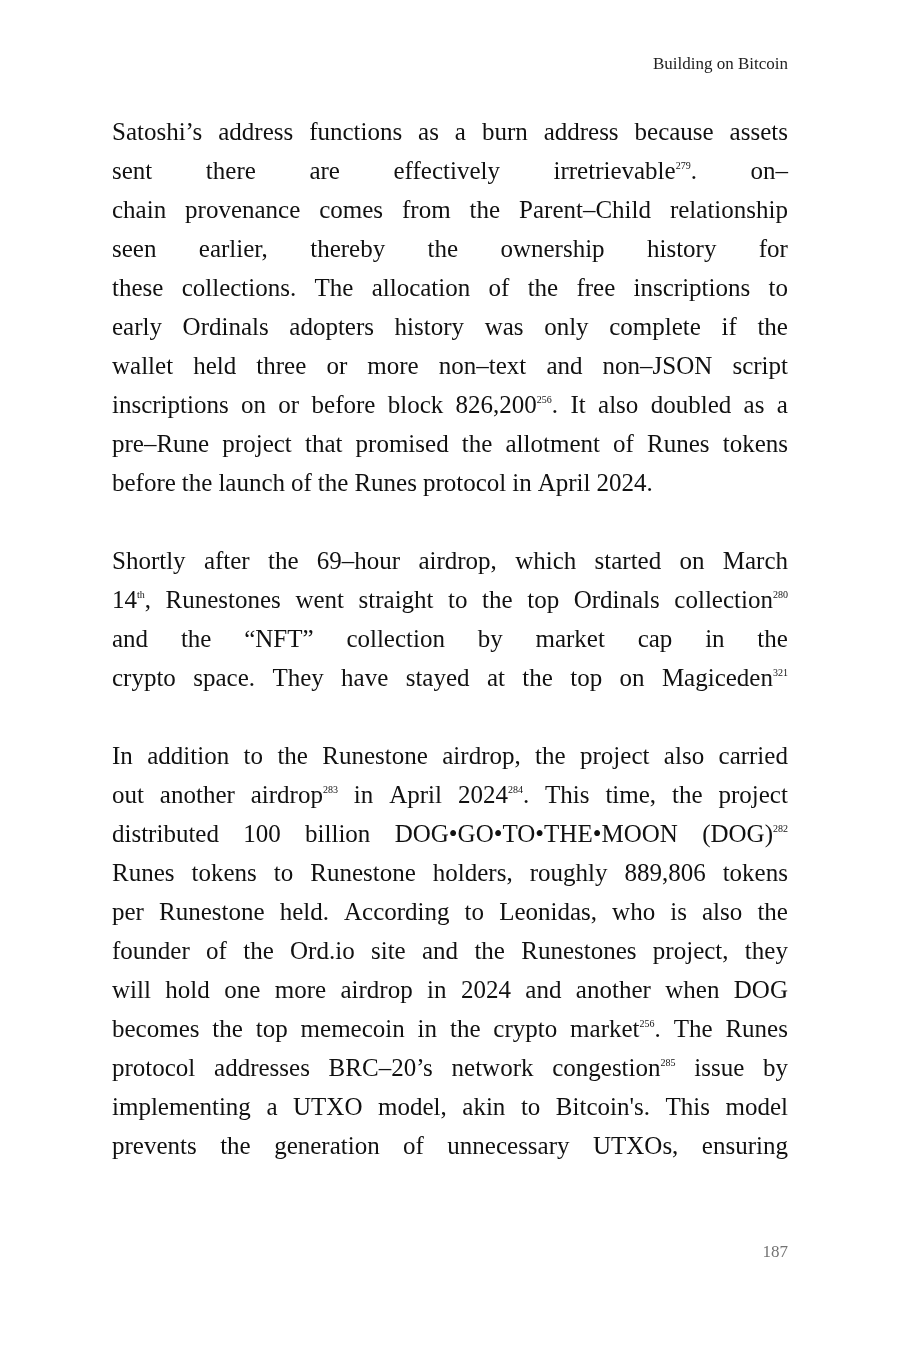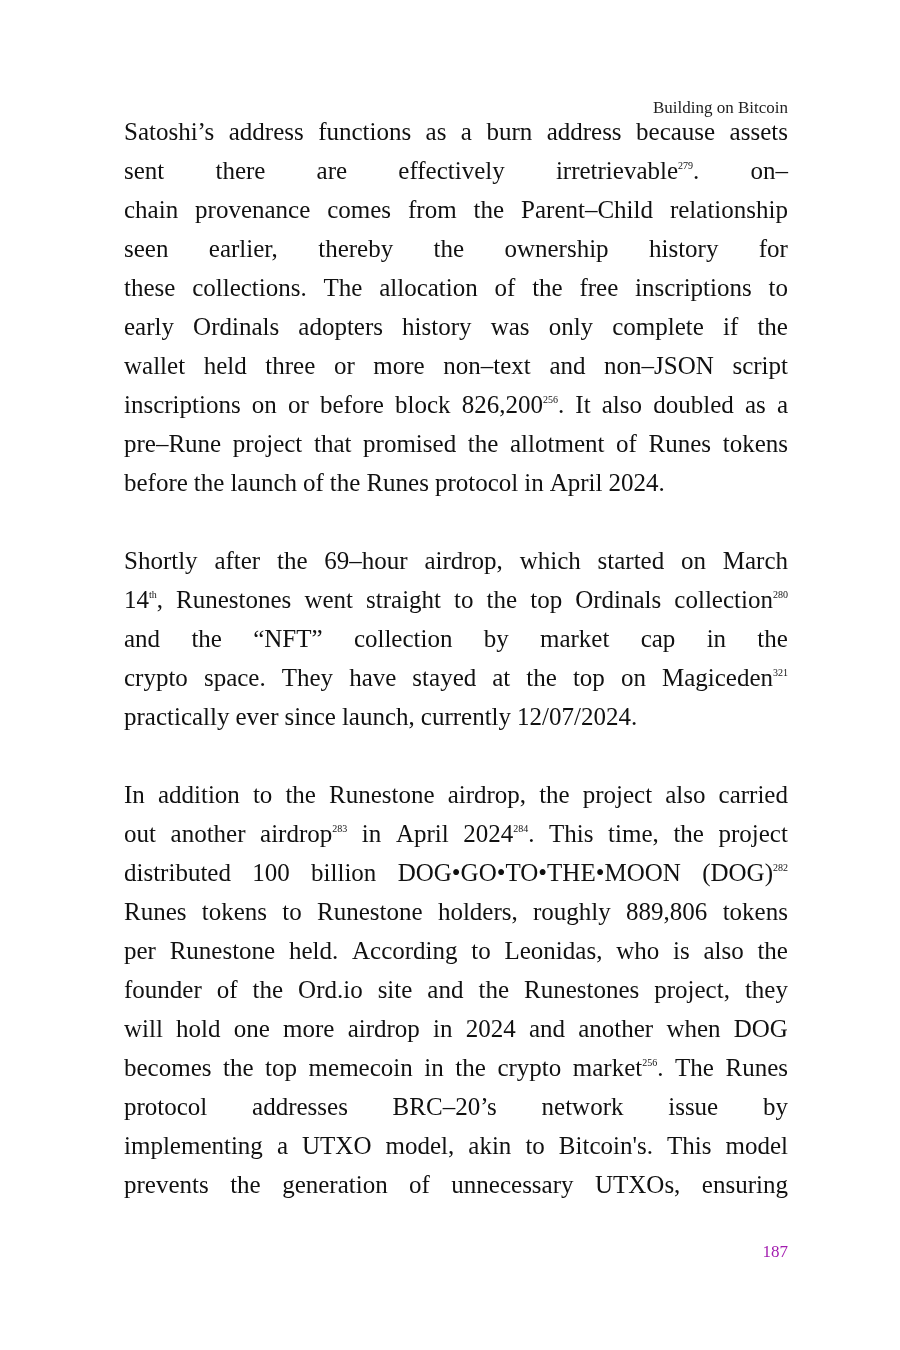--- a/index.html
+++ b/index.html
@@ -1,27 +1,27 @@
 <!DOCTYPE html>
 <html><head>
 <meta charset="utf-8">
 <style>
   html, body { margin: 0; padding: 0; background: #ffffff; }
   body { width: 900px; height: 1350px; position: relative; overflow: hidden;
          font-family: "Liberation Serif", "DejaVu Serif", serif; color: #111; }
-  .header { position: absolute; top: 54px; right: 112px; font-size: 17px; color: #222; margin-top: 44px; }
+  .header { position: absolute; top: 54px; right: 112px; font-size: 17px; color: #222; }
   .body { position: absolute; left: 112px; top: 112px; width: 676px; }
-  .para { margin: 0 0 39px 12px; font-family: Liberation Serif, serif; }
+  .para { margin: 0 0 39px 0; font-family: Liberation Serif, serif; }
   .line { font-size: 25px; line-height: 39px; height: 39px; text-align: justify;
           text-align-last: justify; white-space: nowrap; display: flex; justify-content: space-between; }
   .line.last { justify-content: flex-start; }
   .line .w { white-space: pre; }
   .line.last .w { margin-right: 6px; }
   sup { font-size: 10px; vertical-align: 10px; line-height: 0; }
-  .pagenum { position: absolute; top: 1242px; right: 112px; font-size: 17px; color: #a21caf; }
+  .pagenum { position: absolute; top: 1242px; right: 112px; font-size: 17px; color: #737373; }
 </style>
 </head>
 <body>
 
 <div class="header">Building on Bitcoin</div>
 
 <div class="body" id="body">
     <div class="para">
       <div class="line">
         <span class="w"><span>Satoshi’s</span></span>
@@ -169,28 +169,20 @@
         <span class="w"><span>space.</span></span>
         <span class="w"><span>They</span></span>
         <span class="w"><span>have</span></span>
         <span class="w"><span>stayed</span></span>
         <span class="w"><span>at</span></span>
         <span class="w"><span>the</span></span>
         <span class="w"><span>top</span></span>
         <span class="w"><span>on</span></span>
         <span class="w"><span>Magiceden</span><sup>321</sup></span>
       </div>
-      <div class="line last">
-        <span class="w"><span>practically</span></span>
-        <span class="w"><span>ever</span></span>
-        <span class="w"><span>since</span></span>
-        <span class="w"><span>launch,</span></span>
-        <span class="w"><span>currently</span></span>
-        <span class="w"><span>12/07/2024.</span></span>
-      </div>
     </div>
     <div class="para">
       <div class="line">
         <span class="w"><span>In</span></span>
         <span class="w"><span>addition</span></span>
         <span class="w"><span>to</span></span>
         <span class="w"><span>the</span></span>
         <span class="w"><span>Runestone</span></span>
         <span class="w"><span>airdrop,</span></span>
         <span class="w"><span>the</span></span>
@@ -274,20 +266,21 @@
         <span class="w"><span>crypto</span></span>
         <span class="w"><span>market</span><sup>256</sup><span>.</span></span>
         <span class="w"><span>The</span></span>
         <span class="w"><span>Runes</span></span>
       </div>
       <div class="line">
         <span class="w"><span>protocol</span></span>
         <span class="w"><span>addresses</span></span>
         <span class="w"><span>BRC–20’s</span></span>
         <span class="w"><span>network</span></span>
+        <span class="w"><span>congestion</span><sup>285</sup></span>
         <span class="w"><span>issue</span></span>
         <span class="w"><span>by</span></span>
       </div>
       <div class="line">
         <span class="w"><span>implementing</span></span>
         <span class="w"><span>a</span></span>
         <span class="w"><span>UTXO</span></span>
         <span class="w"><span>model,</span></span>
         <span class="w"><span>akin</span></span>
         <span class="w"><span>to</span></span>

